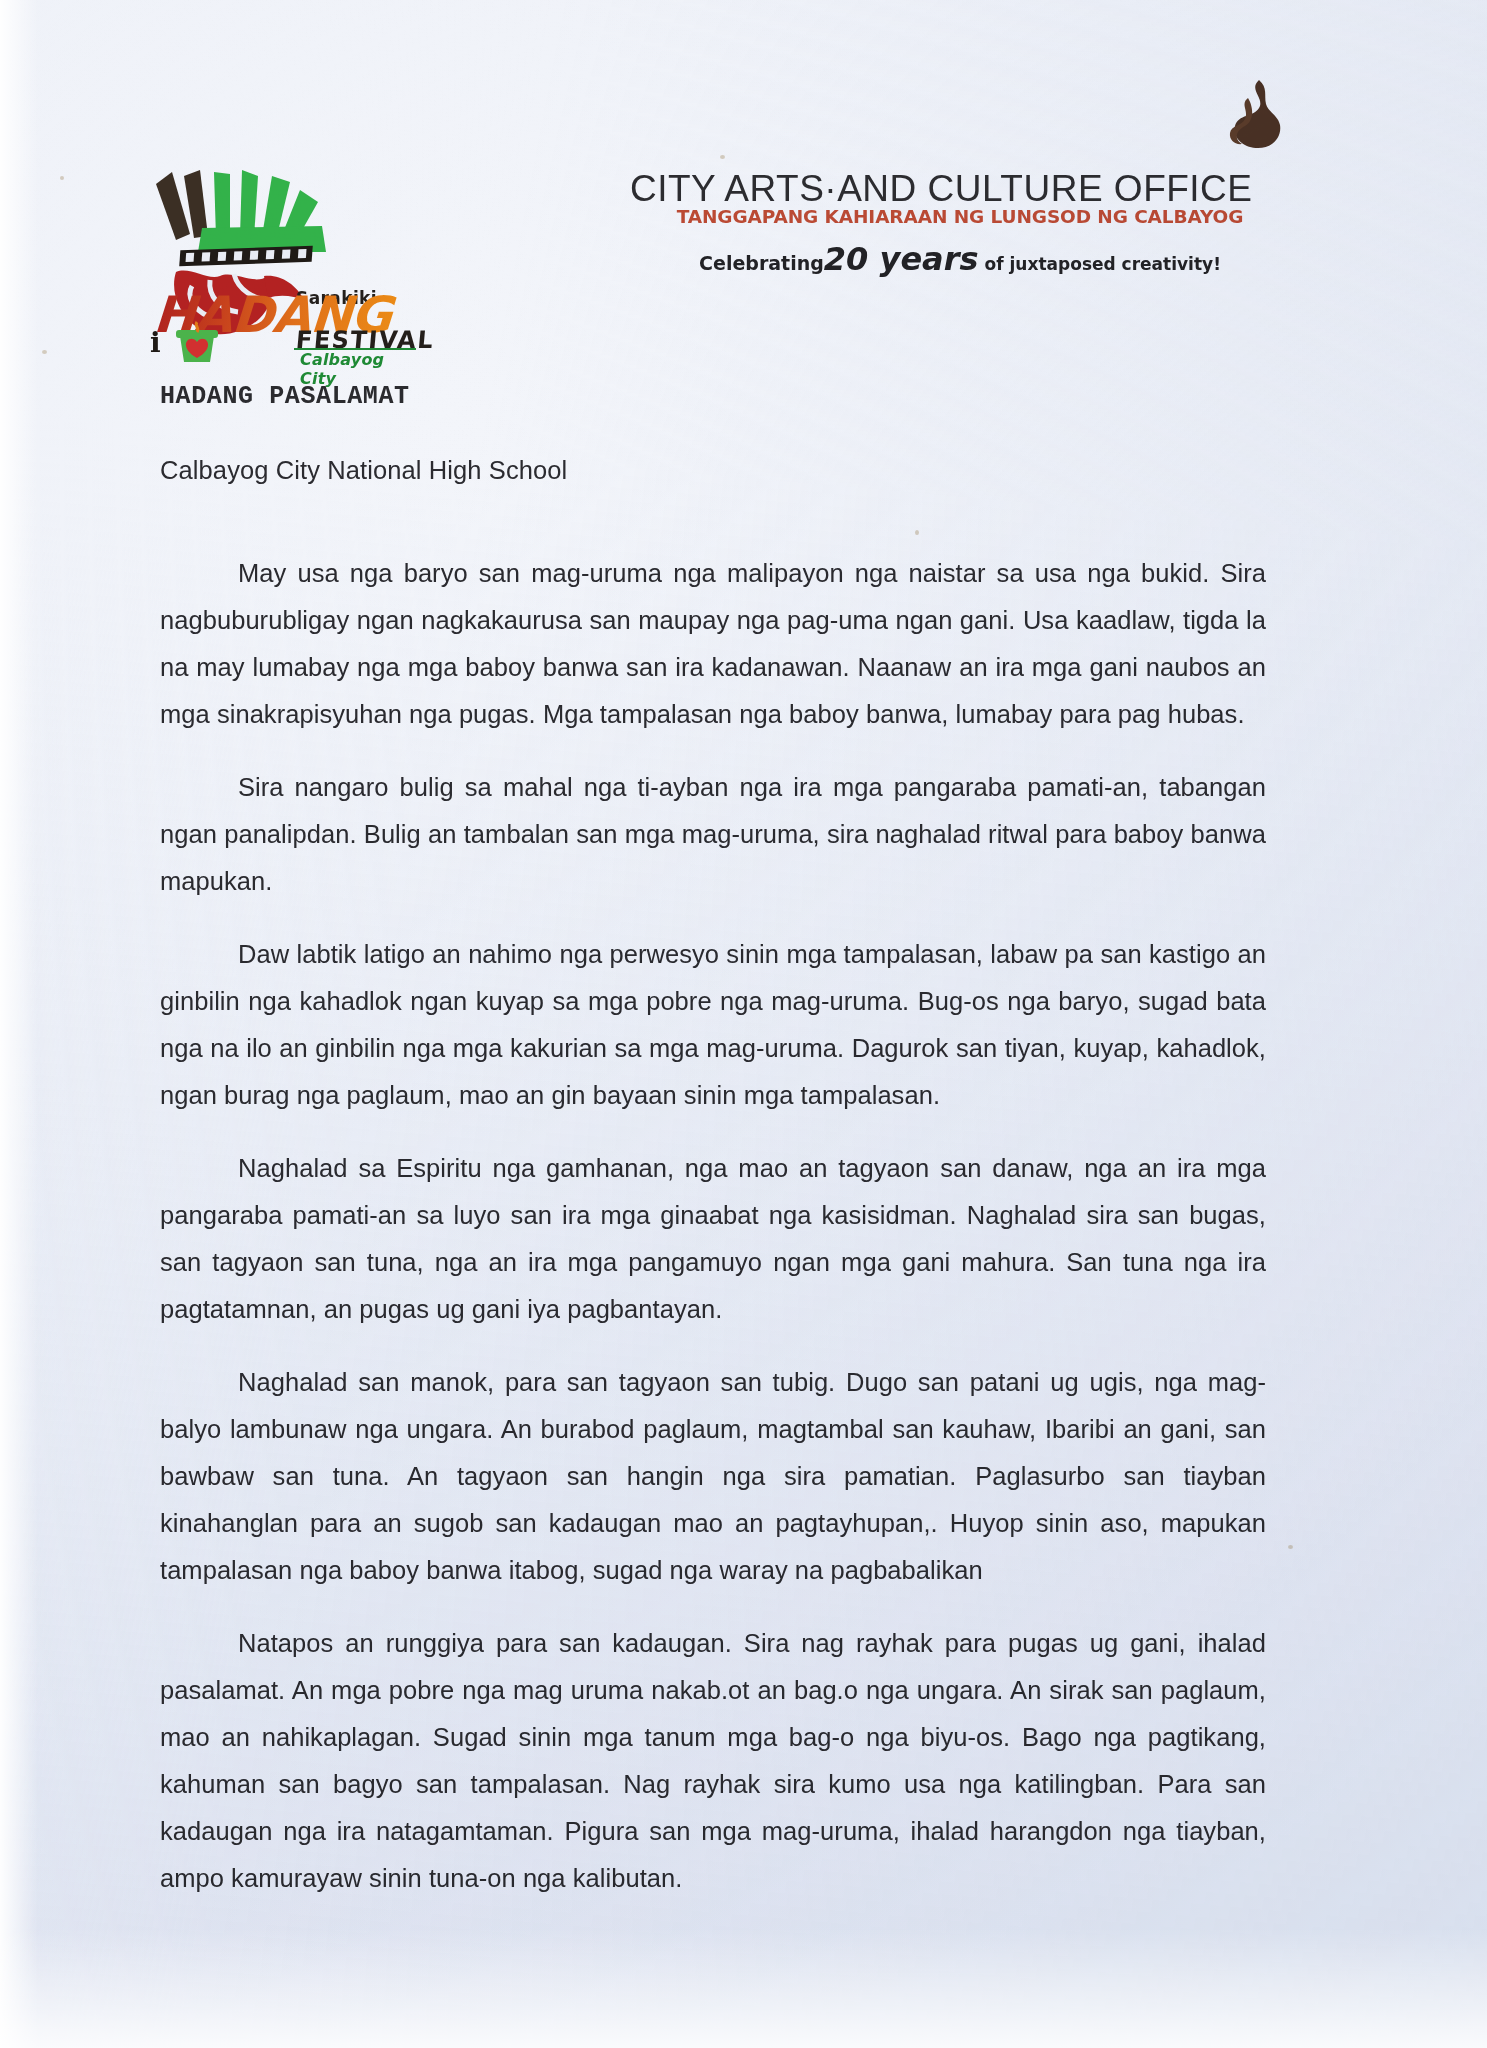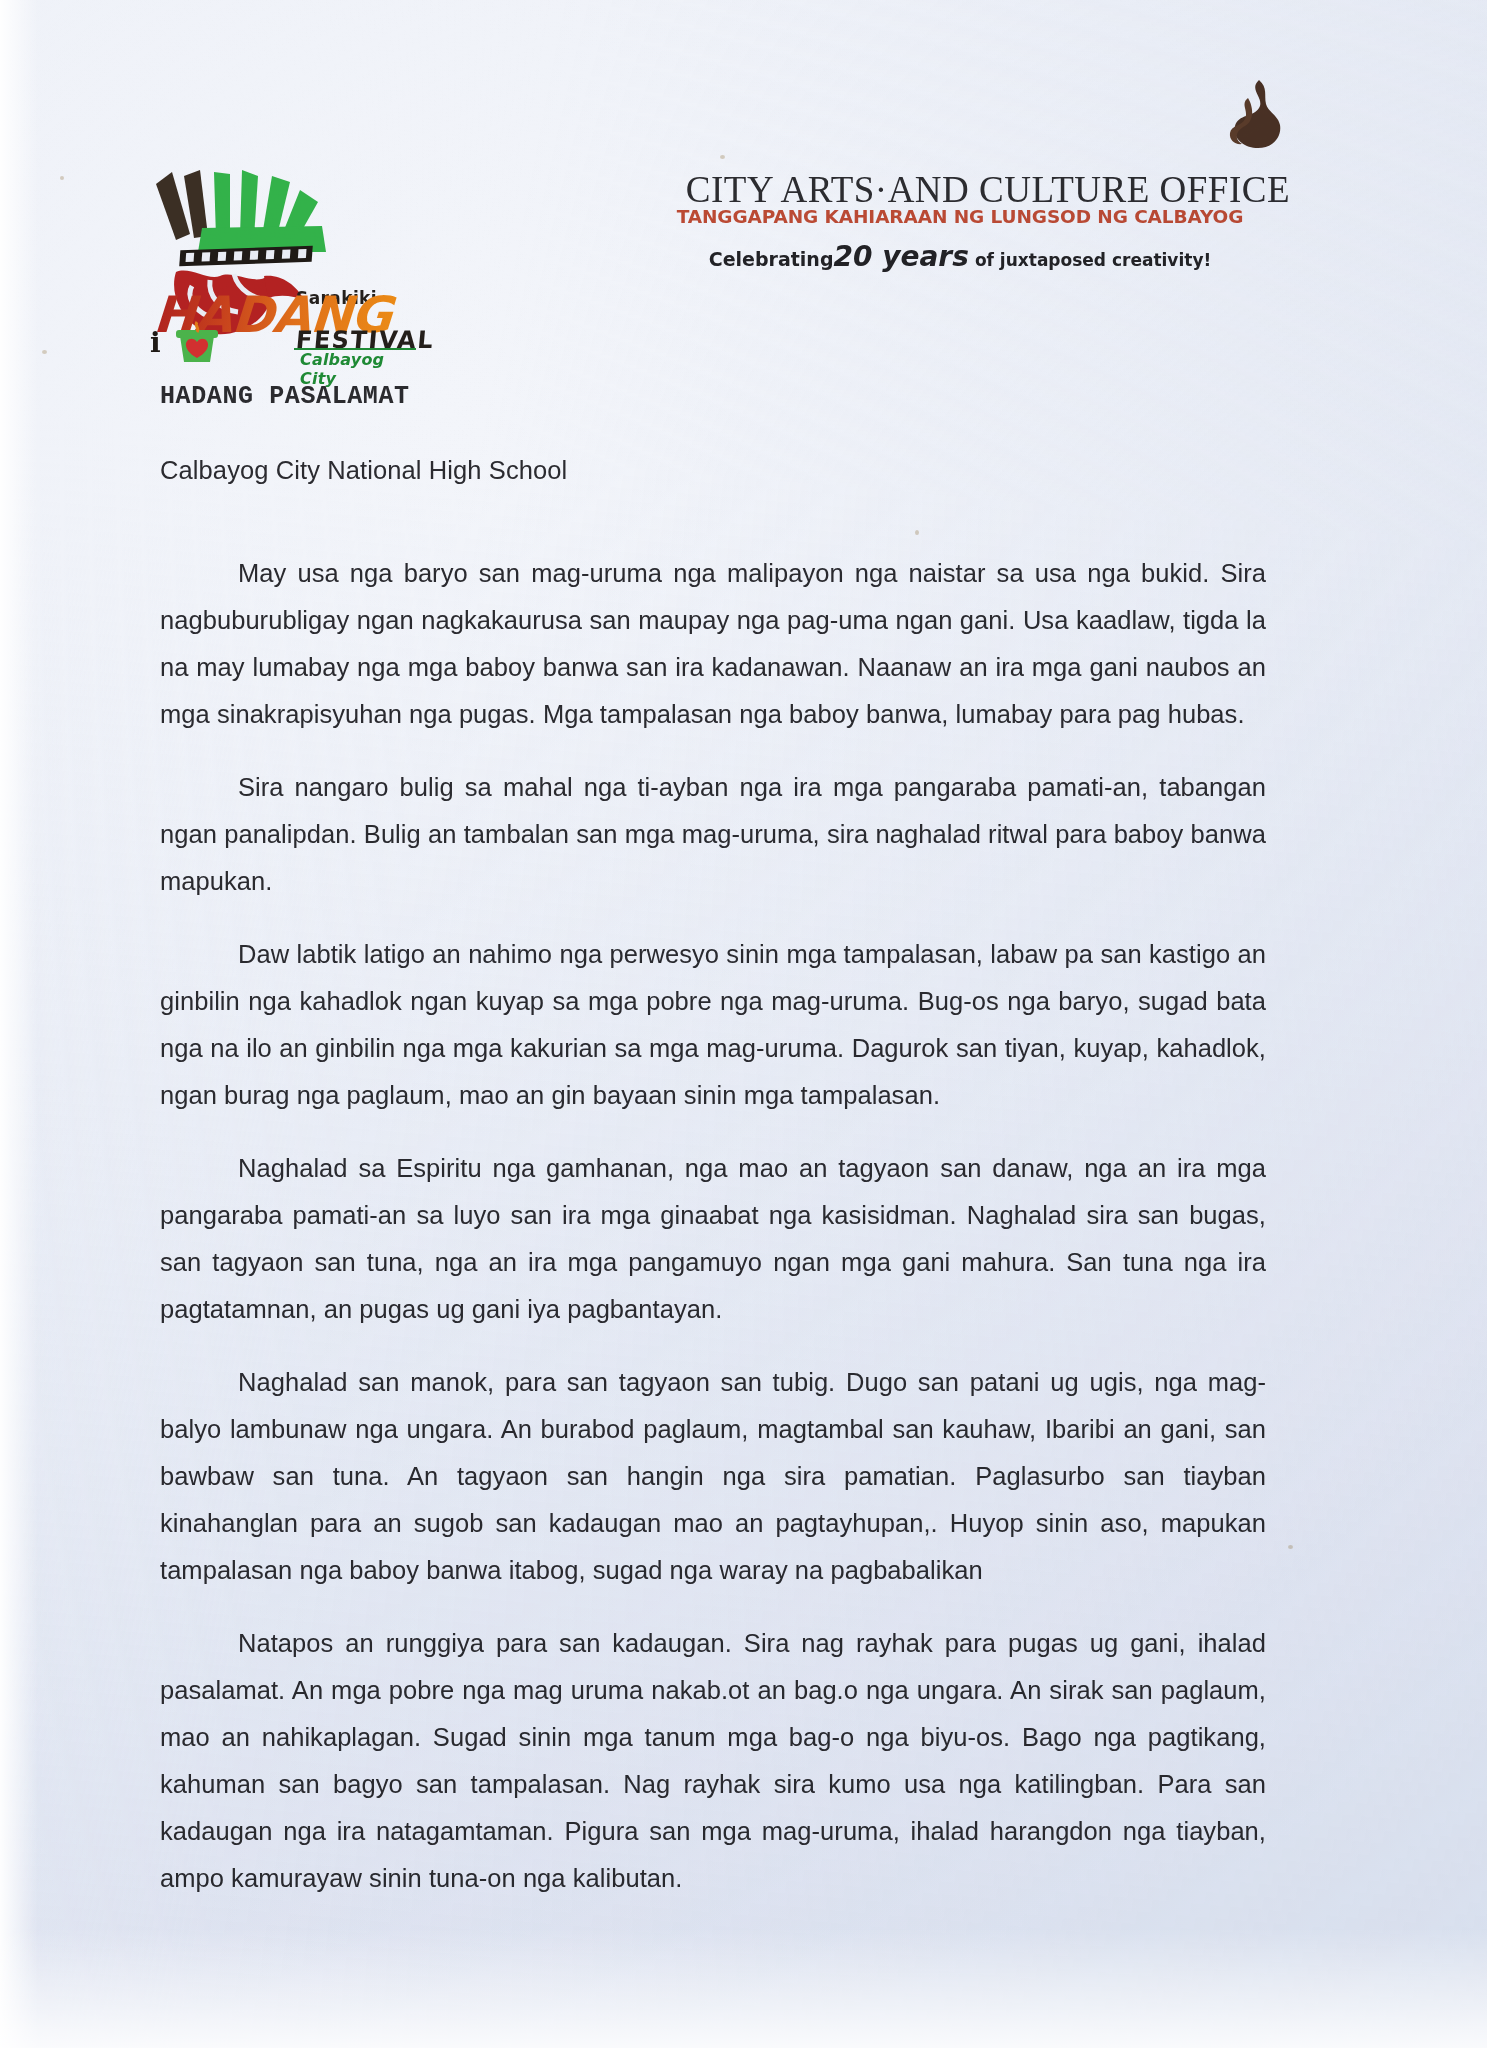--- a/index.html
+++ b/index.html
@@ -157,22 +157,22 @@
     width: 50px;
     height: 46px;
   }
 
   
   .office-title {
     position: absolute;
     left: 630px;
     top: 168px;
     width: 660px;
-    text-align: right;
-    font-family: Liberation Serif, serif;
+    text-align: left;
+    font-family: Liberation Sans, sans-serif;
     font-size: 37px;
     letter-spacing: 0.5px;
     color: #2c2c30;
     white-space: nowrap;
   }
   .office-subtitle {
     position: absolute;
     left: 630px;
     top: 206px;
     width: 660px;
@@ -189,21 +189,21 @@
     left: 630px;
     top: 240px;
     width: 660px;
     text-align: center;
     font-family: "DejaVu Sans", sans-serif;
     font-size: 19px;
     color: #222226;
     white-space: nowrap;
   }
   .office-tagline .w1 { font-weight: 700; }
-  .office-tagline .w2 { font-weight: 700; font-style: italic; font-size: 28px; text-align: center; }
+  .office-tagline .w2 { font-weight: 700; font-style: italic; font-size: 32px; text-align: center; }
   .office-tagline .w3 { font-weight: 700; font-size: 17px; }
 
   .flame-mark {
     position: absolute;
     left: 1218px;
     top: 78px;
     width: 68px;
     height: 78px;
   }
 

